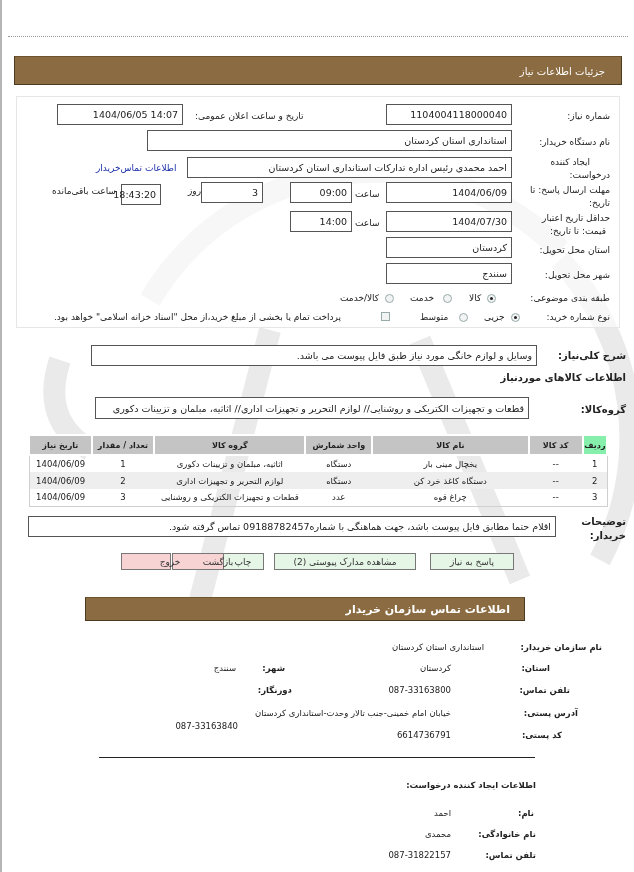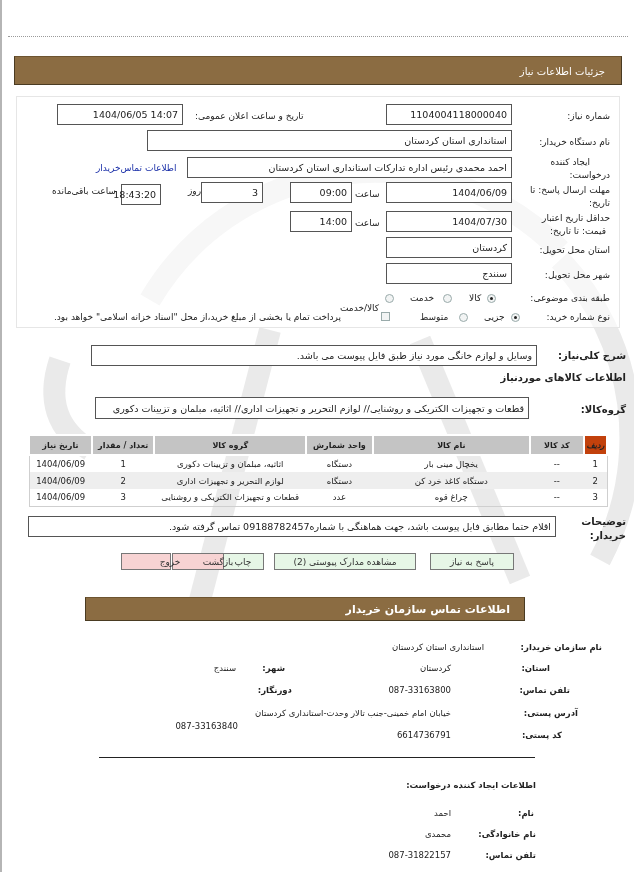--- a/index.html
+++ b/index.html
@@ -118,21 +118,21 @@
 <div class="box rtlt" style="left:386px; top:263px; width:126px; height:21px;">
     <span>سنندج</span>
   </div>
 
 <span class="abs lbl" style="right:24px; top:293px;">طبقه بندی موضوعی:</span>
 <span class="abs" style="left:487px; top:293px;"><span class="radio on"></span></span>
 <span class="abs lbl" style="left:469px; top:293px;">کالا</span>
 <span class="abs" style="left:443px; top:293px;"><span class="radio"></span></span>
 <span class="abs lbl" style="left:410px; top:293px;">خدمت</span>
 <span class="abs" style="left:385px; top:293px;"><span class="radio"></span></span>
-<span class="abs lbl" style="left:340px; top:303px;text-align:center;">کالا/خدمت</span>
+<span class="abs lbl" style="left:340px; top:293px;text-align:center;">کالا/خدمت</span>
 
 <span class="abs lbl" style="right:24px; top:312px;">نوع شماره خرید:</span>
 <span class="abs" style="left:511px; top:312px;"><span class="radio on"></span></span>
 <span class="abs lbl" style="left:484px; top:312px;">جزیی</span>
 <span class="abs" style="left:459px; top:312px;"><span class="radio"></span></span>
 <span class="abs lbl" style="left:420px; top:312px;">متوسط</span>
 <span class="abs" style="left:381px; top:311px;"><span class="checkbox"></span></span>
 <span class="abs lbl" style="left:54px; top:312px;">پرداخت تمام یا بخشی از مبلغ خرید،از محل "اسناد خزانه اسلامی" خواهد بود.</span>
 
 <span class="abs bold-lbl" style="right:8px; top:350px;">شرح کلی‌نیاز:</span>
@@ -143,21 +143,21 @@
 <span class="abs bold-lbl" style="right:8px; top:372px;">اطلاعات کالاهای موردنیاز</span>
 
 <span class="abs bold-lbl" style="right:8px; top:404px;">گروه‌کالا:</span>
 <div class="box rtlt" style="left:95px; top:397px; width:434px; height:22px;">
     <span>قطعات و تجهیزات الکتریکی و روشنایی// لوازم التحریر و تجهیزات اداری// اثاثیه، مبلمان و تزیینات دکوری</span>
   </div>
 
 <table class="items">
   <thead>
     <tr>
-      <th style="width:22px; background:#c2410c;font-style:italic;">ردیف</th>
+      <th style="width:22px; background:#86efac;">ردیف</th>
       <th style="width:52px;">کد کالا</th>
       <th style="width:150px;">نام کالا</th>
       <th style="width:64px;">واحد شمارش</th>
       <th style="width:145px;">گروه کالا</th>
       <th style="width:60px;">تعداد / مقدار</th>
       <th style="width:60px;">تاریخ نیاز</th>
     </tr>
   </thead>
   <tbody>
     <tr>

